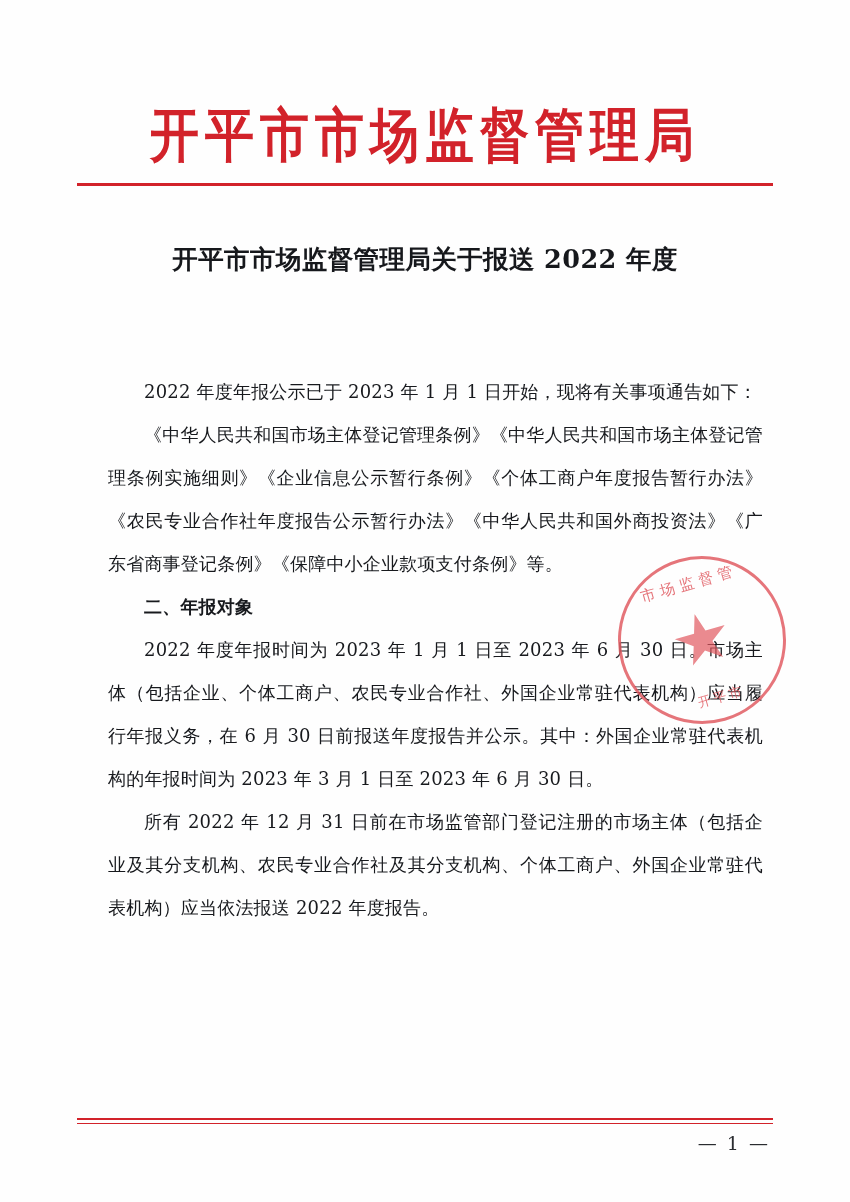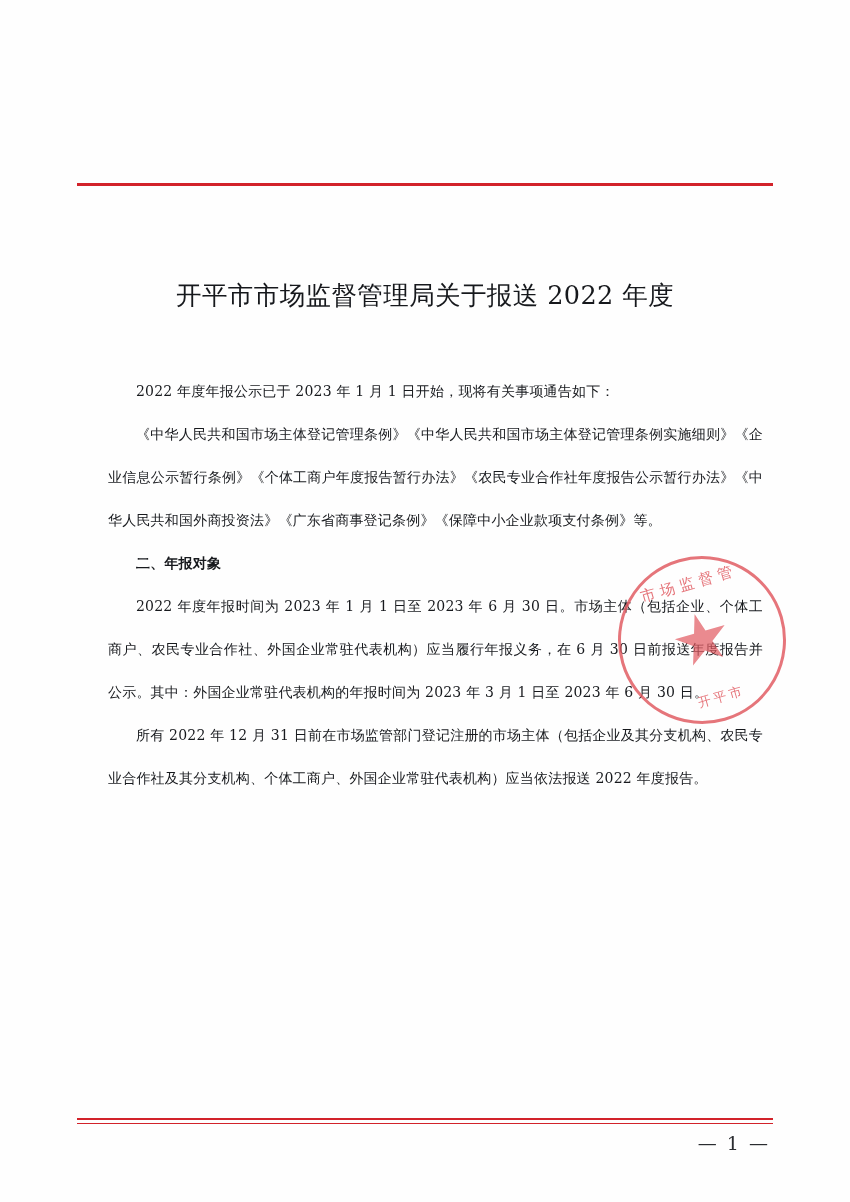--- a/index.html
+++ b/index.html
@@ -47,35 +47,34 @@
     background: #d2222a;
   }
 
   
   .doc-title {
     position: absolute;
     top: 238px;
     left: 105px;
     width: 640px;
     text-align: center;
-    font-weight: normal;
+    font-weight: bold;
     font-size: 25.5px;
     line-height: 1.72;
     color: #16181c;
     letter-spacing: 0.4px;
-    margin-top: 36px;
   }
 
   
   .body-text {
     position: absolute;
     top: 370px;
     left: 108px;
     width: 655px;
-    font-size: 14px;
+    font-size: 18px;
     line-height: 43px;
     color: #17191d;
     letter-spacing: 0.2px;
   }
   .para {
     text-indent: 2em;
     margin: 0;
     text-align: justify;
     text-justify: inter-ideograph;
   }
@@ -146,20 +145,23 @@
     font-size: 19px;
     color: #2a2c30;
     letter-spacing: 2px;
   }
 </style>
 </head>
 <body>
 
 <div class="page">
 
+  <div class="letterhead">
+    <div class="letterhead-title">开平市市场监督管理局</div>
+  </div>
   <div class="letterhead-rule"></div>
 
   <div class="doc-title">
     <div>开平市市场监督管理局关于报送 2022 年度</div>
   </div>
 
   <div class="body-text">
     <p class="para">2022 年度年报公示已于 2023 年 1 月 1 日开始，现将有关事项通告如下：</p>
     <p class="para">《中华人民共和国市场主体登记管理条例》《中华人民共和国市场主体登记管理条例实施细则》《企业信息公示暂行条例》《个体工商户年度报告暂行办法》《农民专业合作社年度报告公示暂行办法》《中华人民共和国外商投资法》《广东省商事登记条例》《保障中小企业款项支付条例》等。</p>
     <p class="heading">二、年报对象</p>

